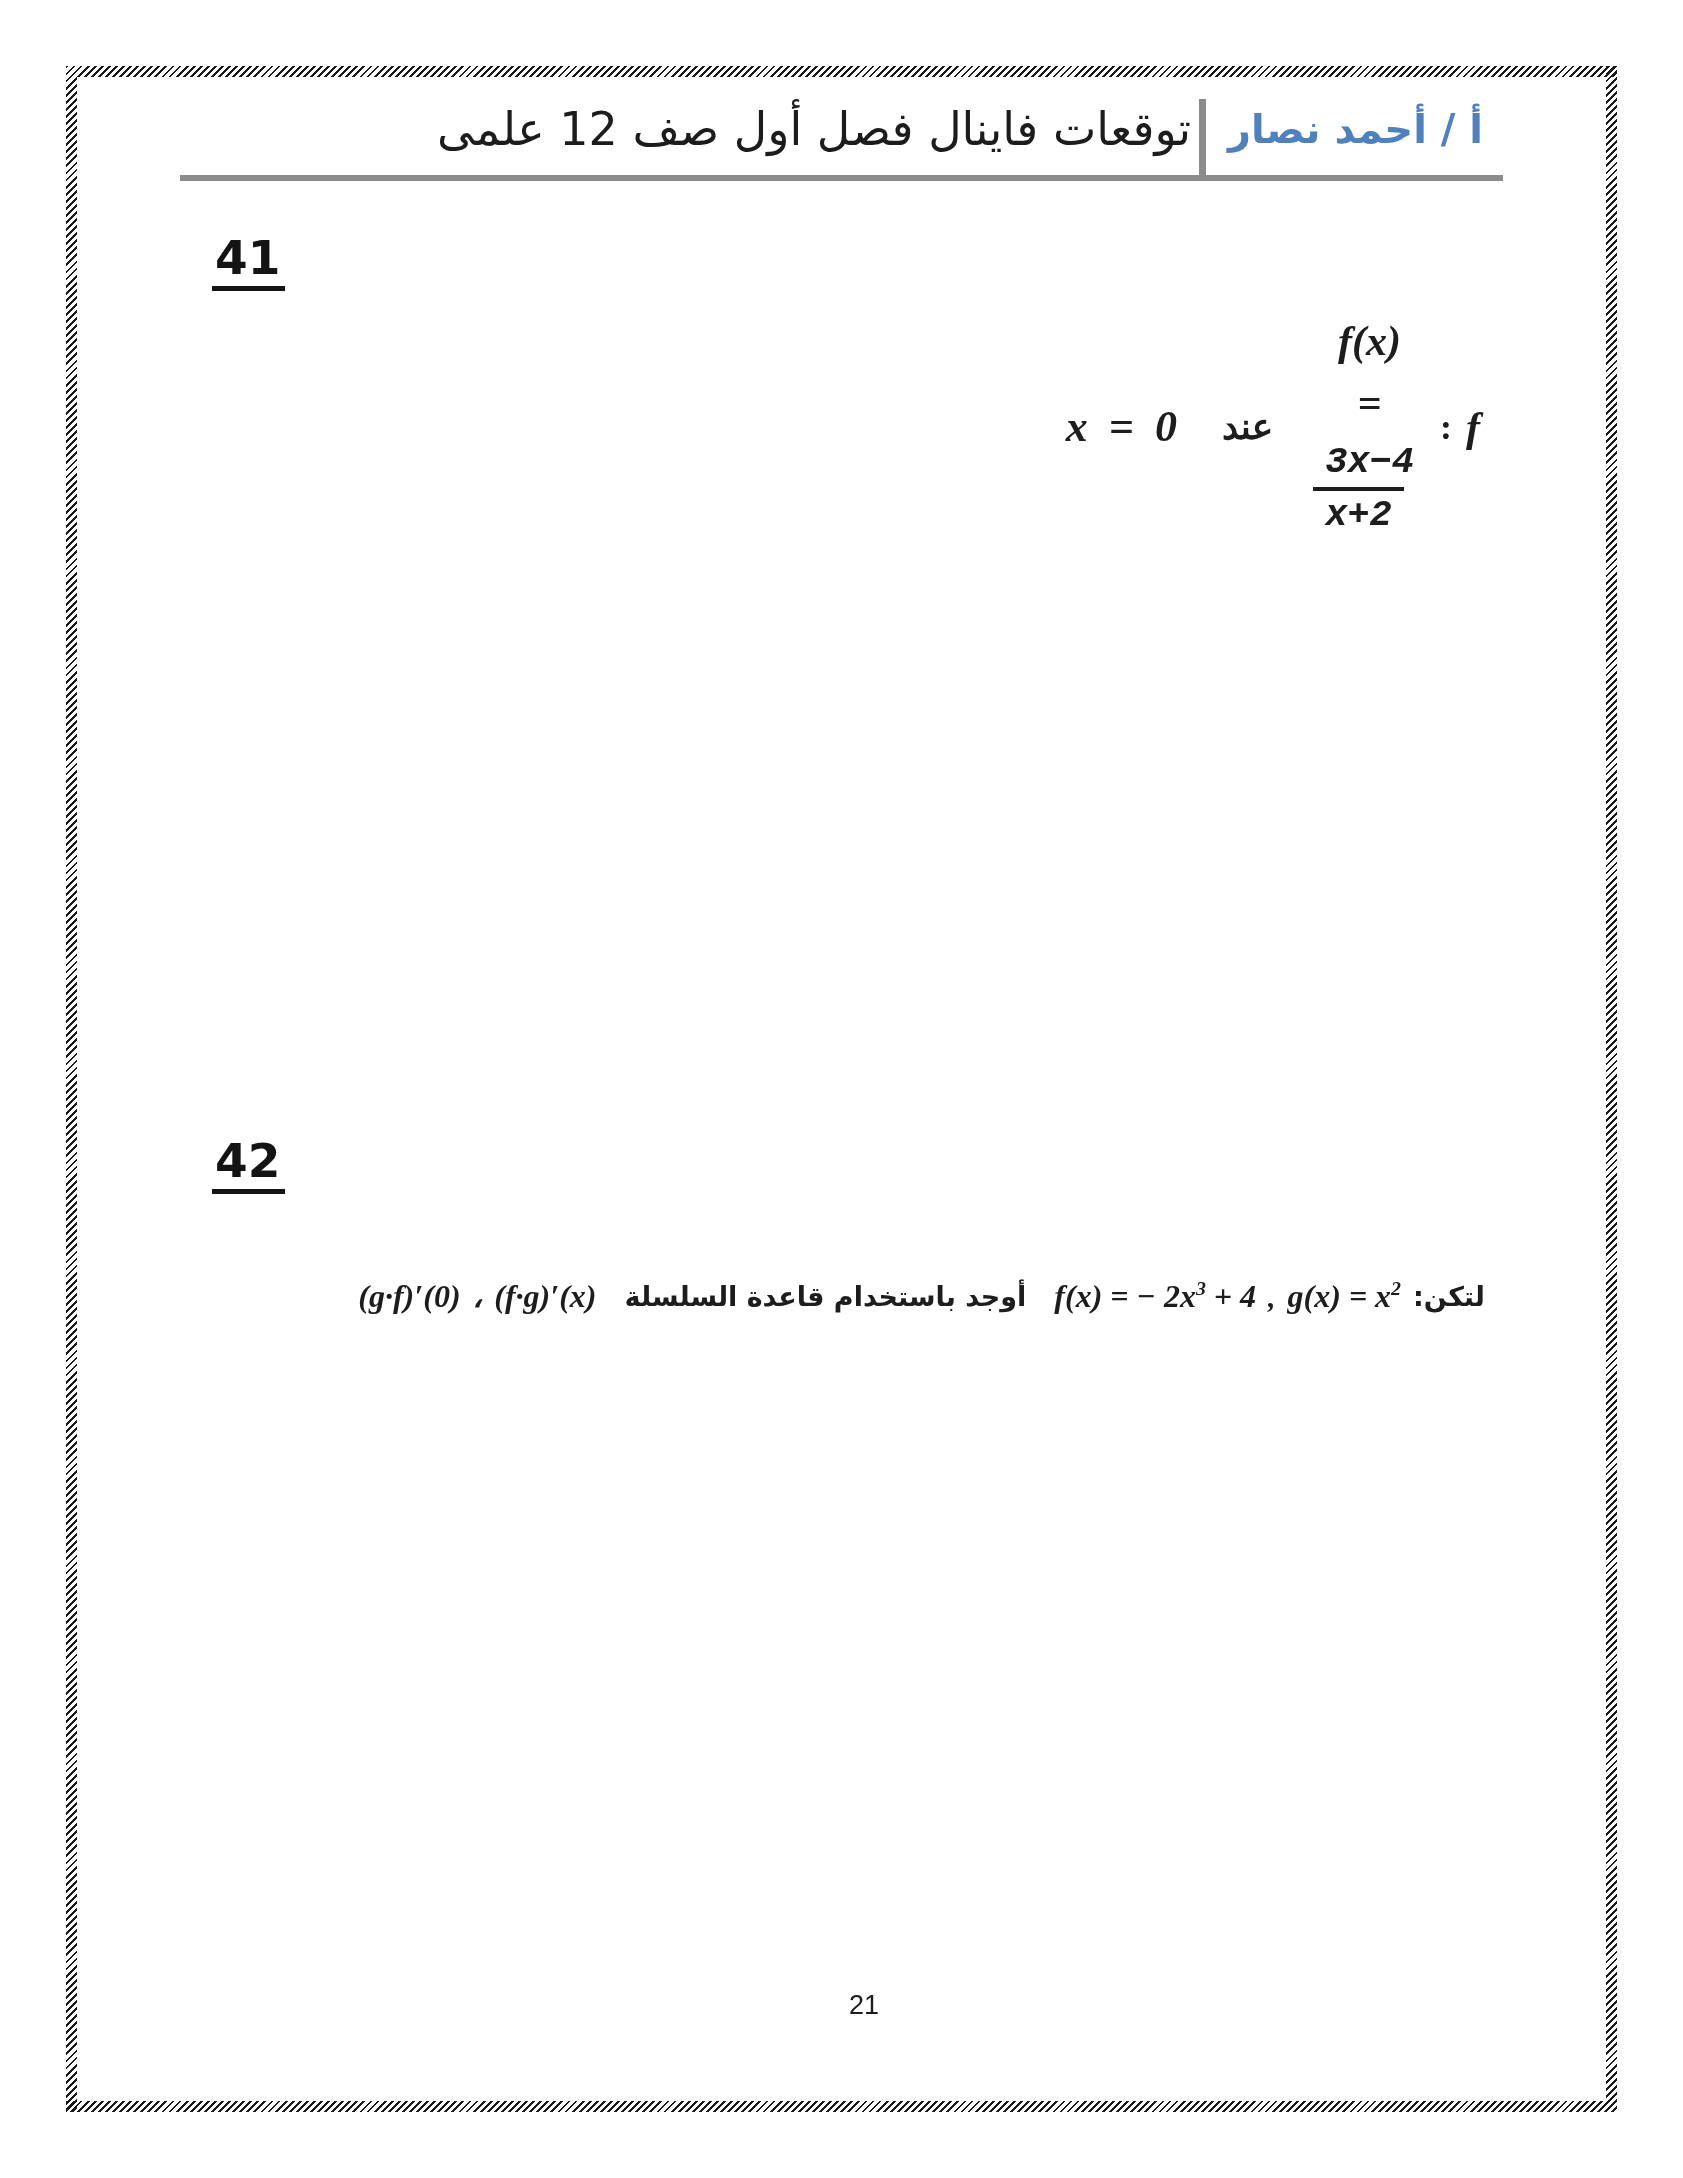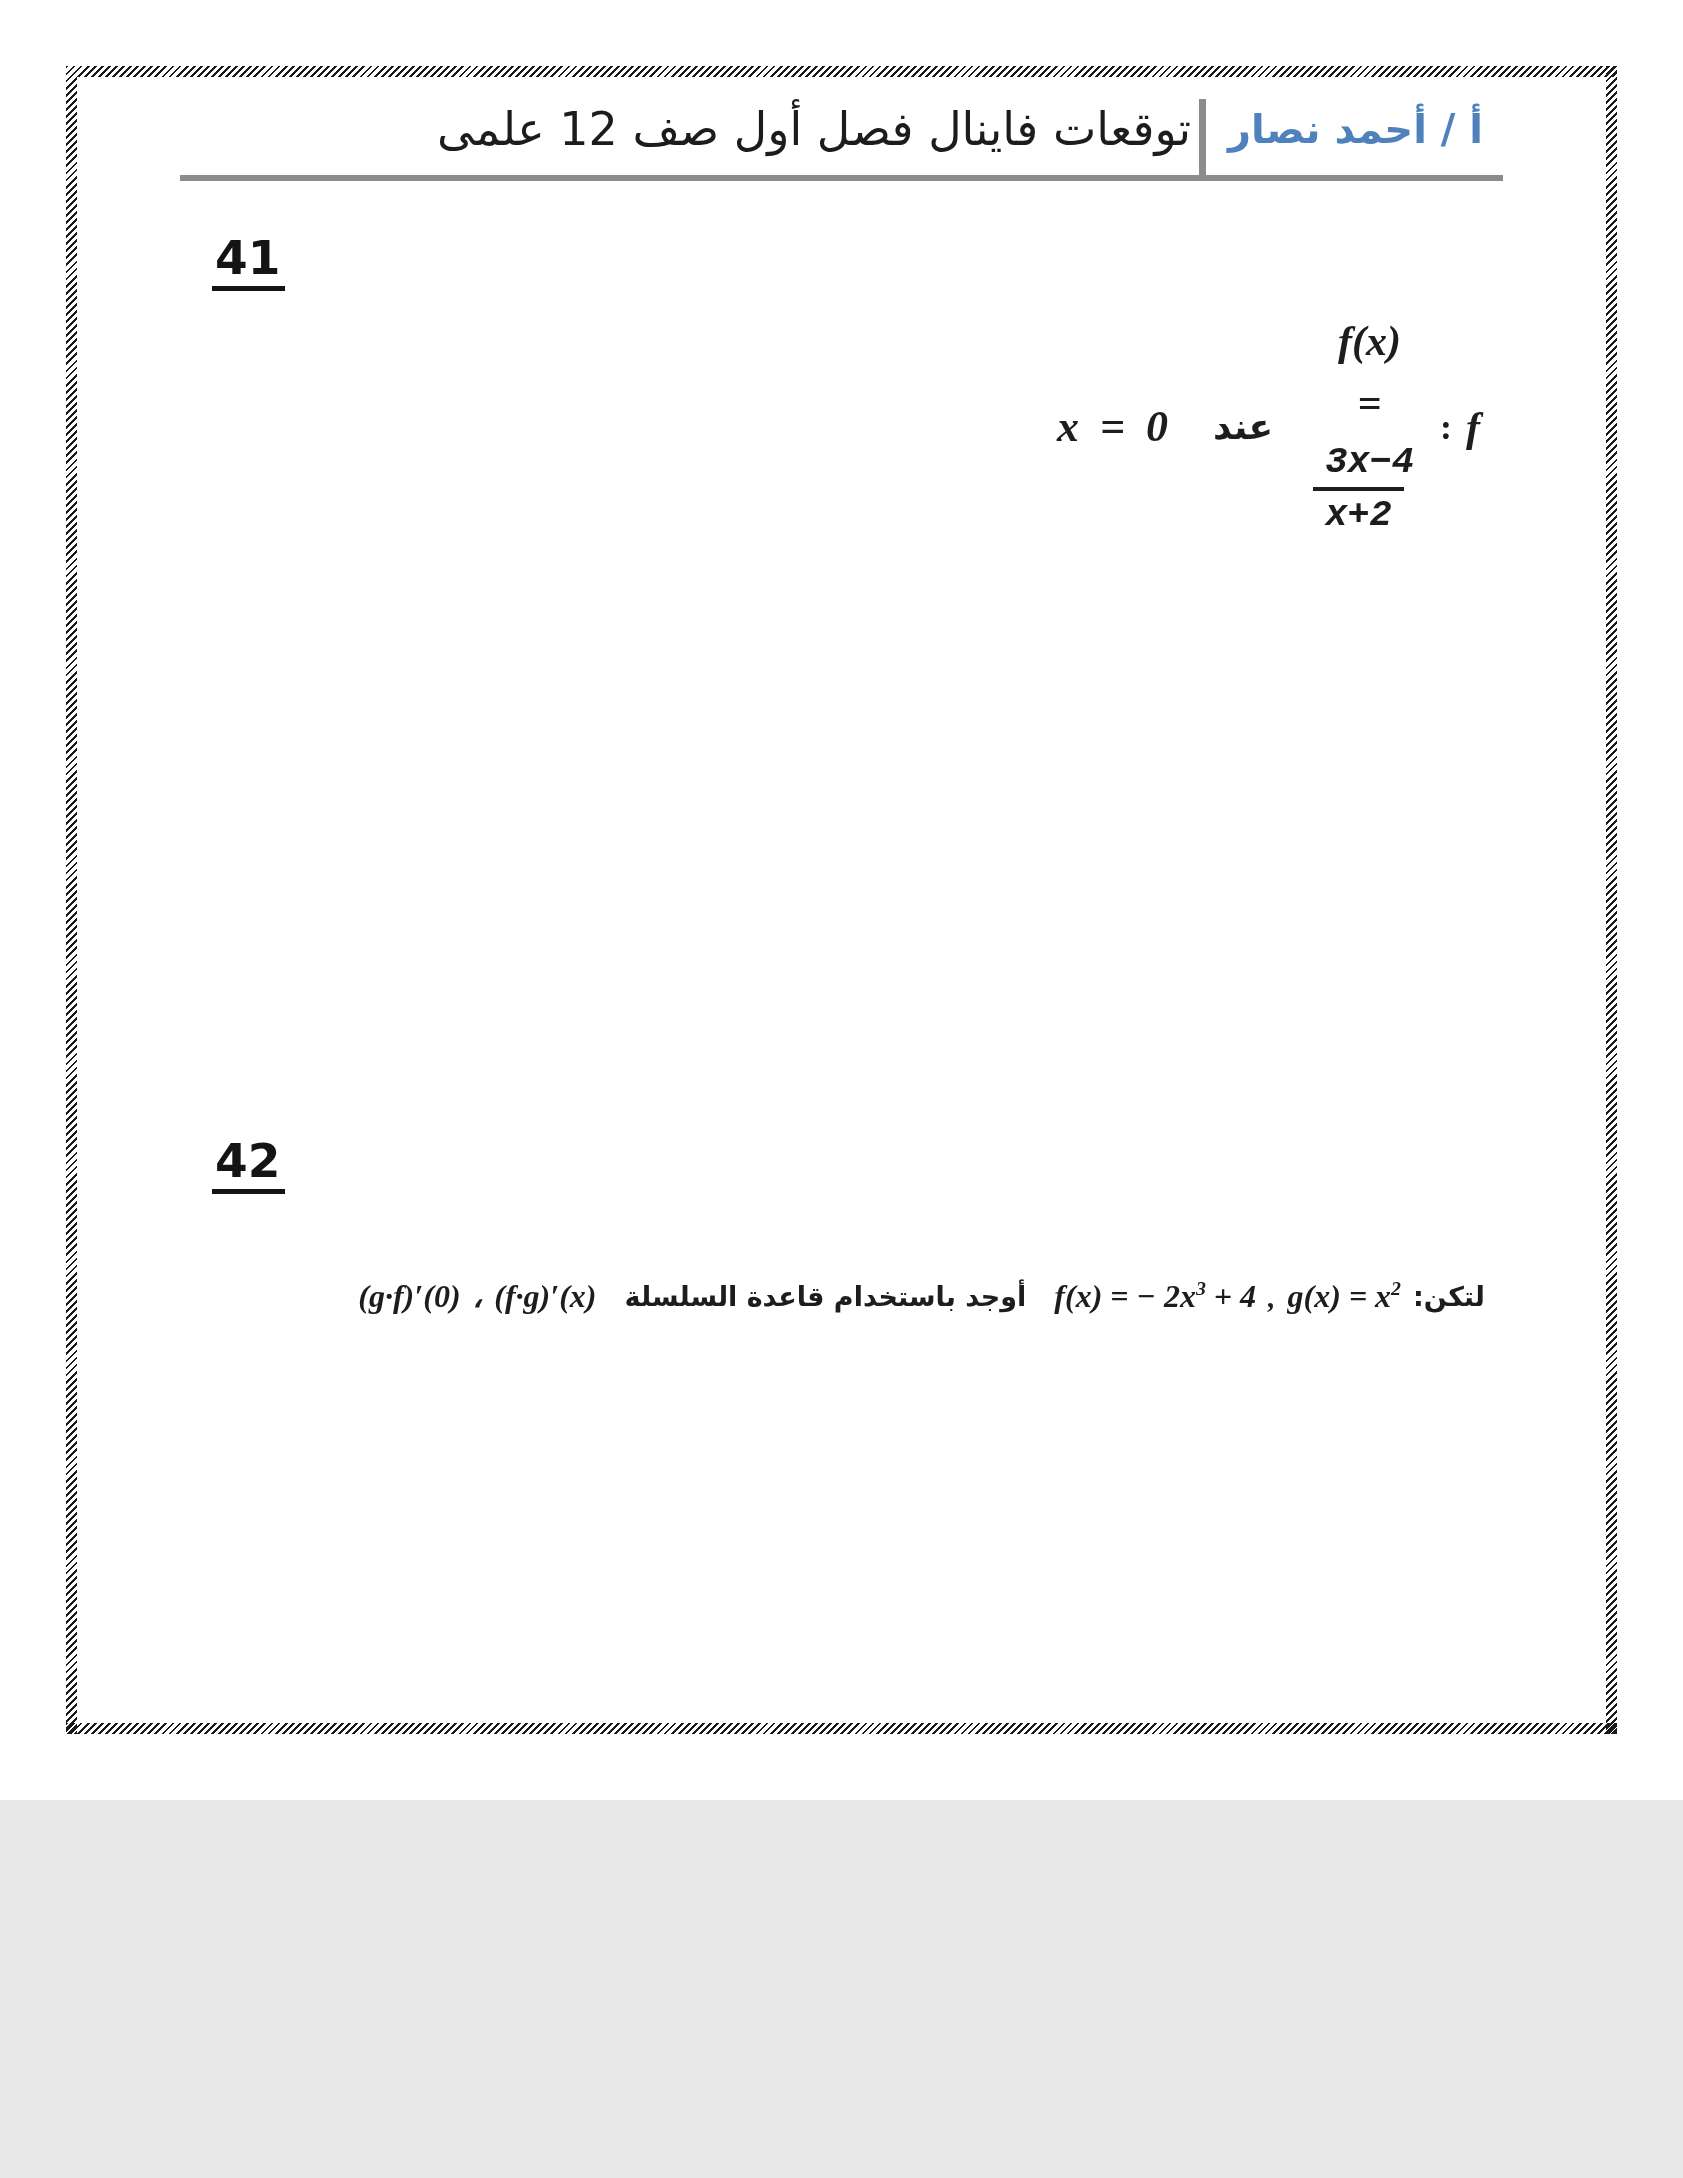--- a/index.html
+++ b/index.html
@@ -1,18 +1,18 @@
 <!DOCTYPE html>
 <html lang="ar"><head>
 <meta charset="utf-8">
 <style>
   * { margin:0; padding:0; box-sizing:border-box; }
   body { background:#e8e8e8; font-family:"DejaVu Sans", sans-serif; }
   .page {
-    position:relative; width:1683px; height:1800px;
+    position:relative; width:1683px; height:2178px;
     background:#ffffff; margin:0 auto; overflow:hidden;
   }
 
   
   .border-h, .border-v { position:absolute; }
   .border-h {
     left:66px; right:66px; height:11px;
     background:repeating-linear-gradient(135deg, #1a1a1a 0 2px, rgba(0,0,0,0) 2px 5px);
   }
   .border-v {
@@ -59,21 +59,21 @@
     position:absolute; display:flex; direction:rtl;
     align-items:center; gap:14px; color:#1d1d1d;
   }
   .row-41 { left:193px; right:203px; top:317px; min-height:119px; }
   .row-42 { left:156px; right:198px; top:1251px; min-height:91px; gap:12px; }
 
   .ar { direction:rtl; unicode-bidi:isolate; font-family:"DejaVu Sans", sans-serif;
         font-weight:bold; white-space:nowrap; }
   .ar-41 { font-size:36px; }
   .ar-42 { font-size:27px; }
-  .at-word { margin:12px 26px; }
+  .at-word { margin:12px 26px;font-family:Liberation Serif, serif; }
   .instr { margin:16px 16px; }
 
   .math {
     direction:ltr; unicode-bidi:isolate;
     font-family:"Liberation Serif", "DejaVu Serif", serif;
     font-style:italic; font-weight:bold; white-space:nowrap;
   }
   .math-41 { font-size:42px; }
   .math-42 { font-size:32px; }
   .fsym-41 { font-size:42px; }

